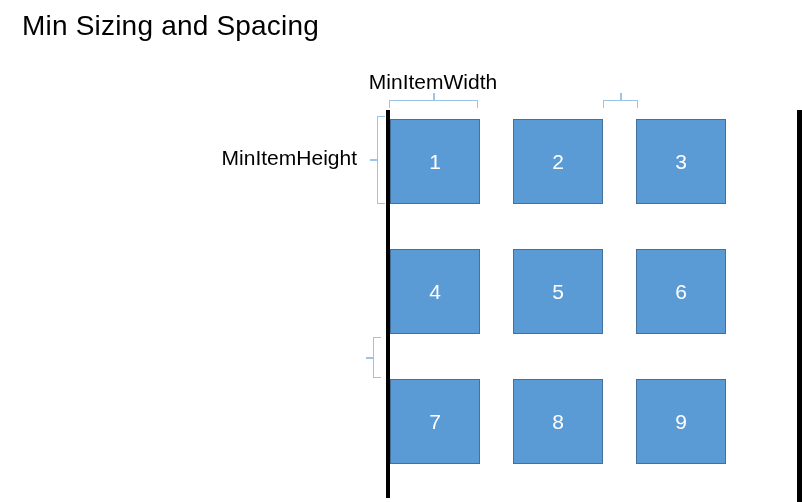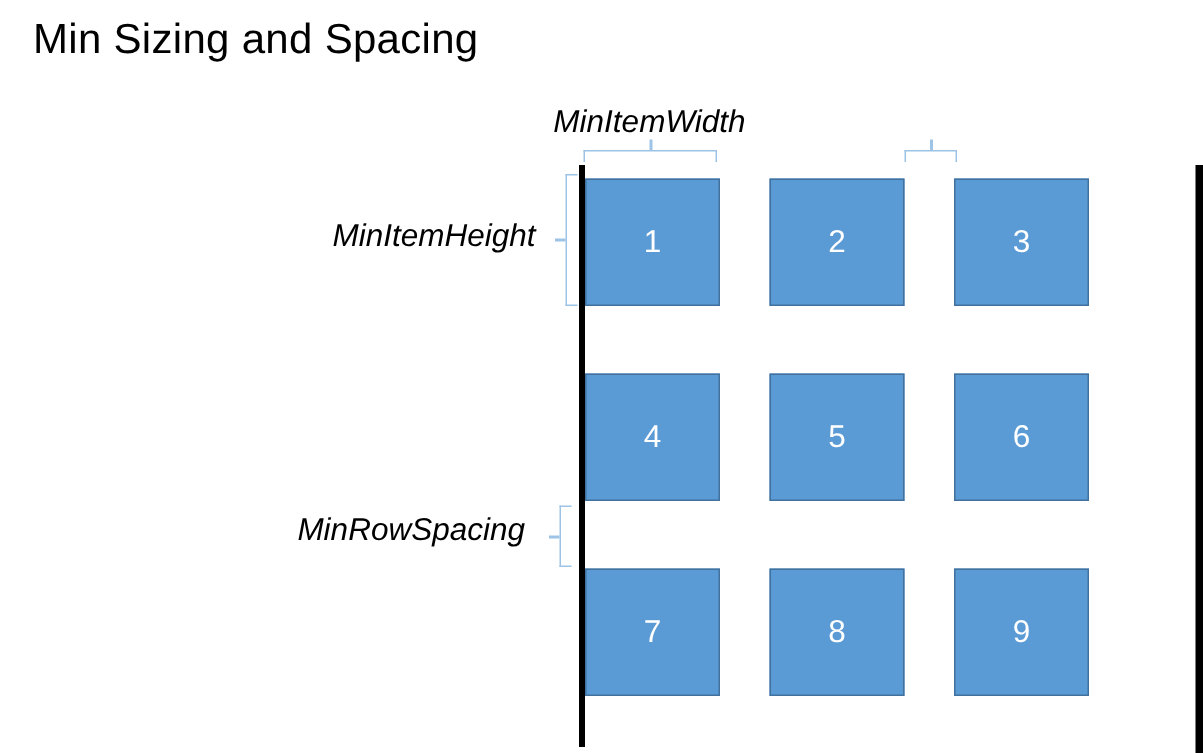--- a/index.html
+++ b/index.html
@@ -23,21 +23,20 @@
     font-size: 28px;
     letter-spacing: 0.2px;
     color: var(--text, #000000);
     white-space: nowrap;
   }
   .annot {
     position: absolute;
     font-size: 21px;
     color: var(--text, #000000);
     white-space: nowrap;
-    font-style: italic;
   }
   .annot.center { transform: translateX(-50%); }
   .annot.right-align { text-align: left; }
 
   
   .grid {
     position: absolute;
     left: 390px;
     top: 119px;
     display: grid;
@@ -107,21 +106,20 @@
 </style>
 </head>
 <body>
 
 <div id="canvas">
 
   <div class="title">Min Sizing and Spacing</div>
 
   <div class="annot center" style="left: 433px; top: 70px;">MinItemWidth</div>
   <div class="annot right-align" style="right: 445px; top: 146px;">MinItemHeight</div>
-  <div class="annot right-align" style="right: 452px; top: 342px;">MinRowSpacing</div>
 
   <div class="brace-h brace-item-width"></div>
   <div class="brace-h brace-col-spacing"></div>
   <div class="brace-v brace-item-height"></div>
   <div class="brace-v brace-row-spacing"></div>
 
   <div class="vline left"></div>
   <div class="vline right"></div>
 
   <div class="grid">

